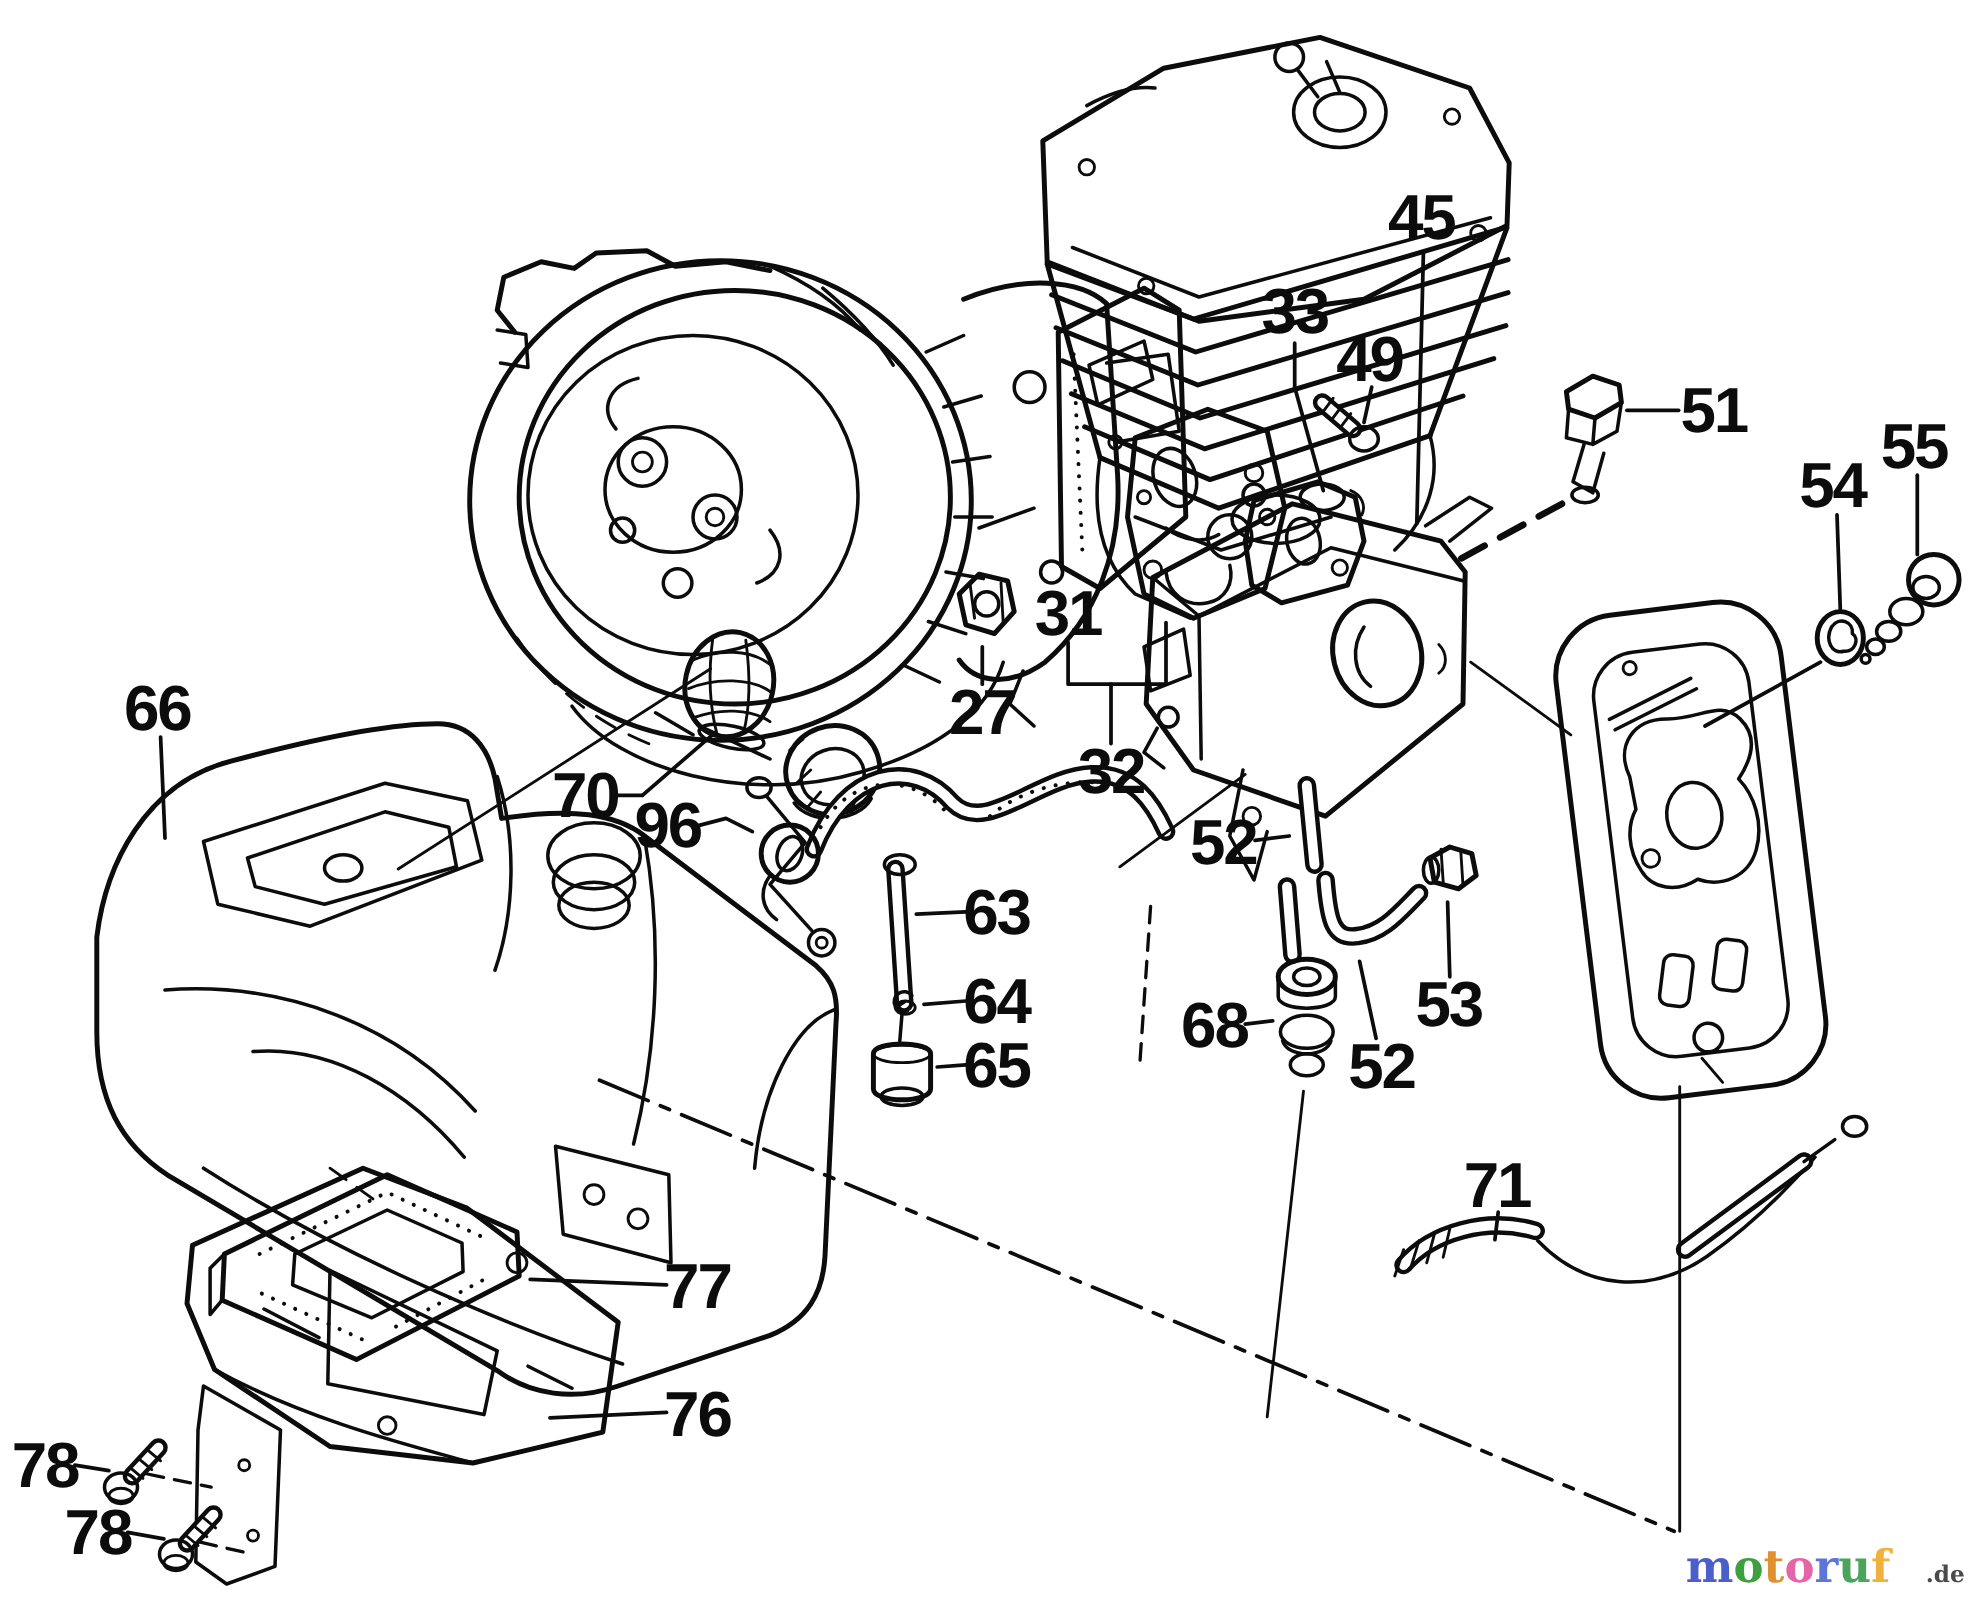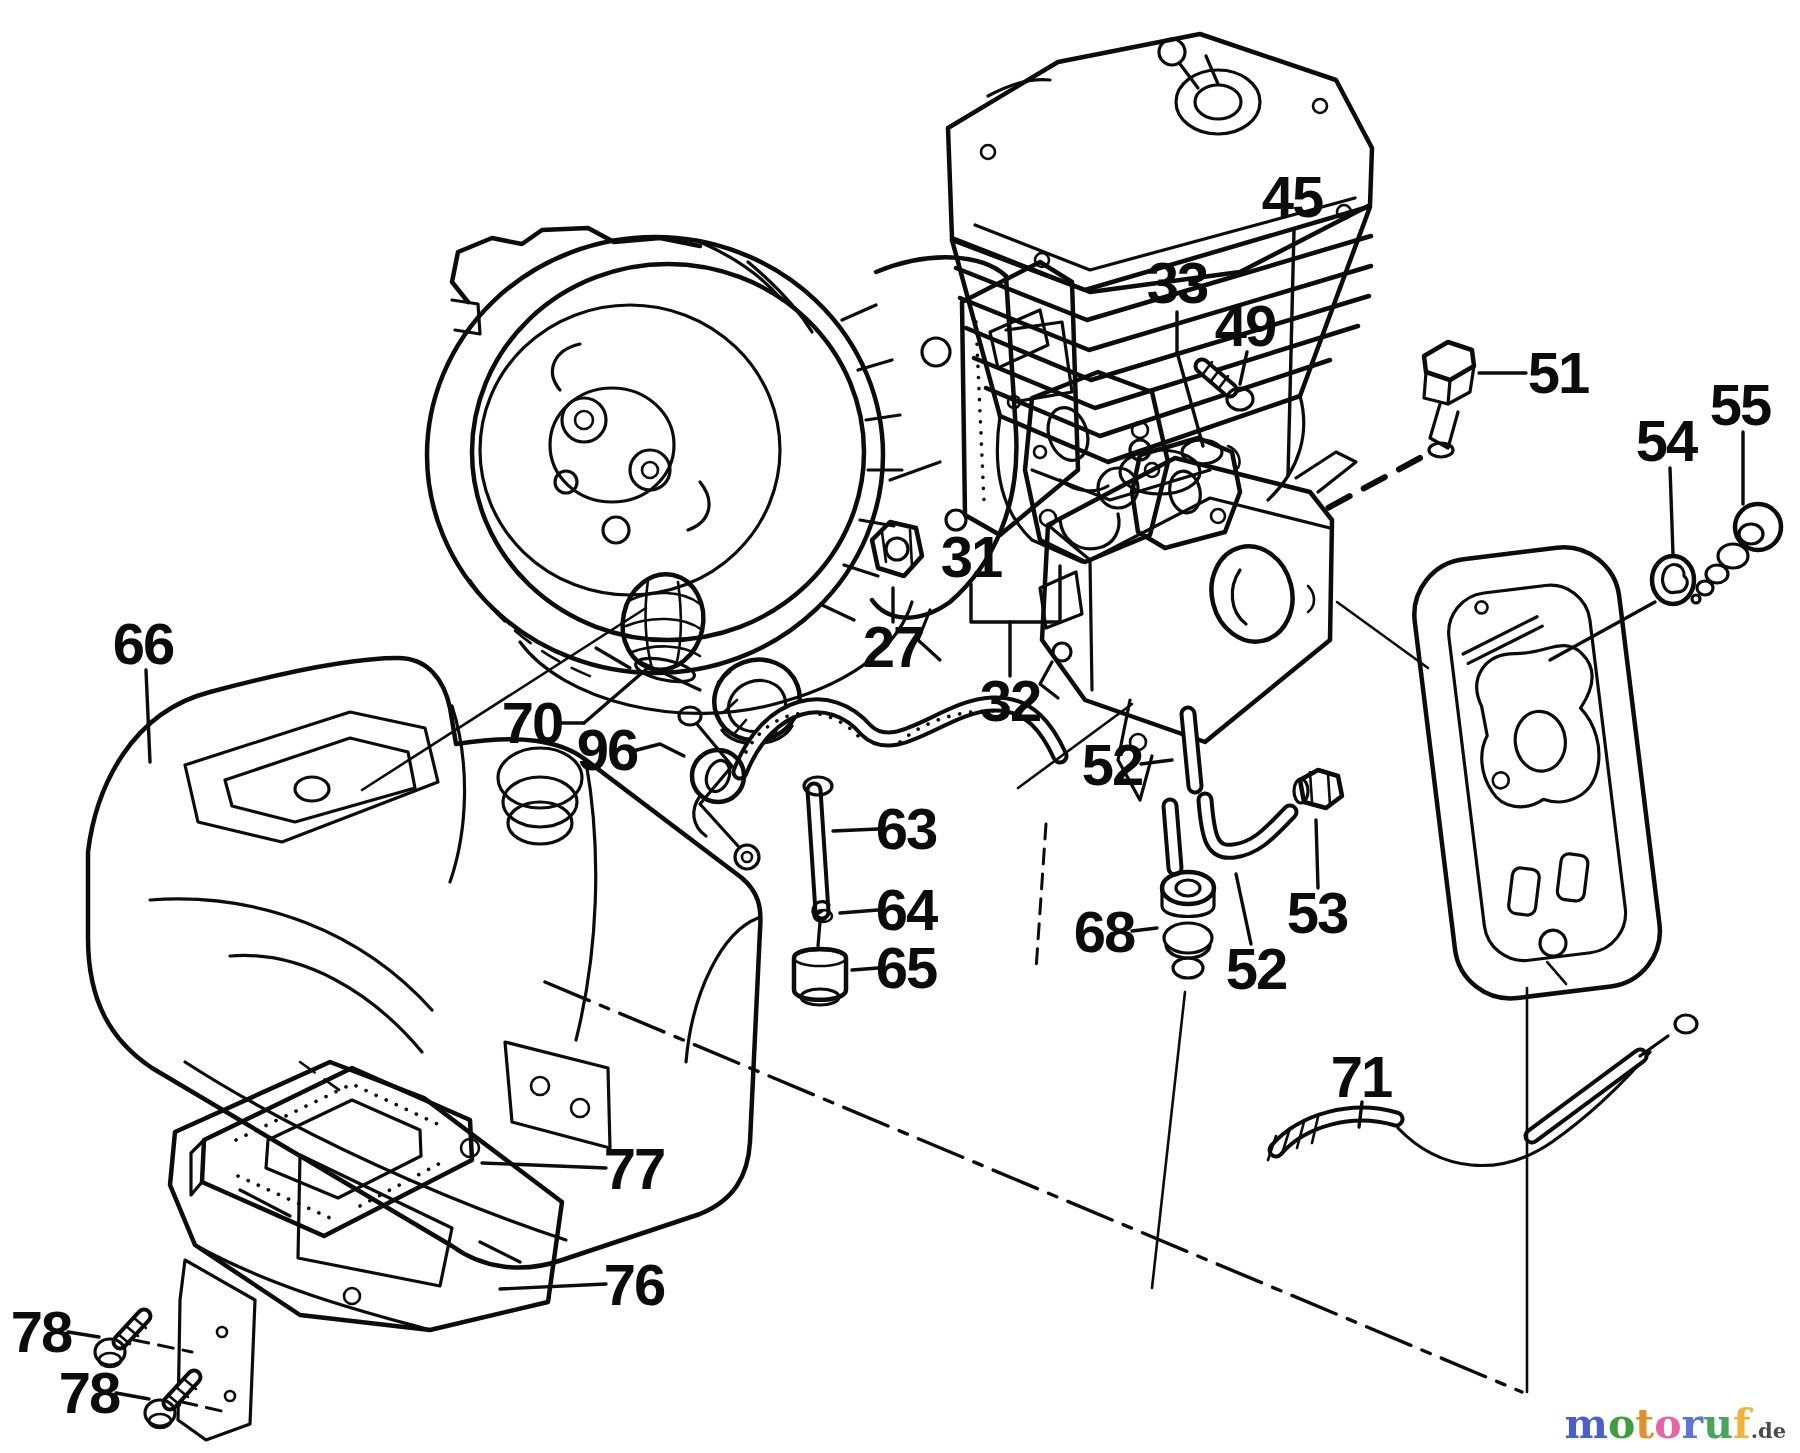--- a/index.html
+++ b/index.html
@@ -13,21 +13,21 @@
   .tubein{fill:none;stroke:#ffffff;stroke-width:9;stroke-linecap:round;stroke-linejoin:round;}
   .stipple{fill:none;stroke:#0c0c0c;stroke-width:3.6;stroke-linecap:round;stroke-dasharray:0.1 11;}
   .dashlead{fill:none;stroke:#0c0c0c;stroke-width:3;stroke-dasharray:15 10;stroke-linecap:round;}
   .dashrod{fill:none;stroke:#0c0c0c;stroke-width:6;stroke-dasharray:24 16;stroke-linecap:round;}
   .axis{fill:none;stroke:#0c0c0c;stroke-width:3.4;stroke-dasharray:48 12 9 12;stroke-linecap:round;}
   .leader{fill:none;stroke:#0c0c0c;stroke-width:3.4;stroke-linecap:round;stroke-linejoin:round;}
   .plabel{font-family:"Liberation Sans",sans-serif;font-weight:700;font-size:58px;fill:#0c0c0c;
           text-anchor:middle;letter-spacing:-2px;}
   #logo{position:absolute;right:14px;bottom:8px;font-family:"DejaVu Serif",serif;
         font-weight:700;font-size:41px;line-height:1;letter-spacing:0px;}
-  #logo .suffix{font-size:21px;font-weight:700;color:#4a4a4a;}
+  #logo .suffix{font-size:21px;font-weight:700;color:#4a4a4a;margin-left:32px;}
 </style>
 </head>
 <body>
 
 <div id="stage">
 <svg id="art" width="1800" height="1453" viewBox="0 0 1800 1453">
 
   <g>
     <path class="ln" d="M 948,128 L 1058,62 L 1200,34 L 1336,80 L 1372,148 L 1370,205 L 1240,272 L 1090,292 L 952,238 Z"></path>
     <path class="ln2" d="M 975,225 L 1090,270 L 1355,198"></path>

